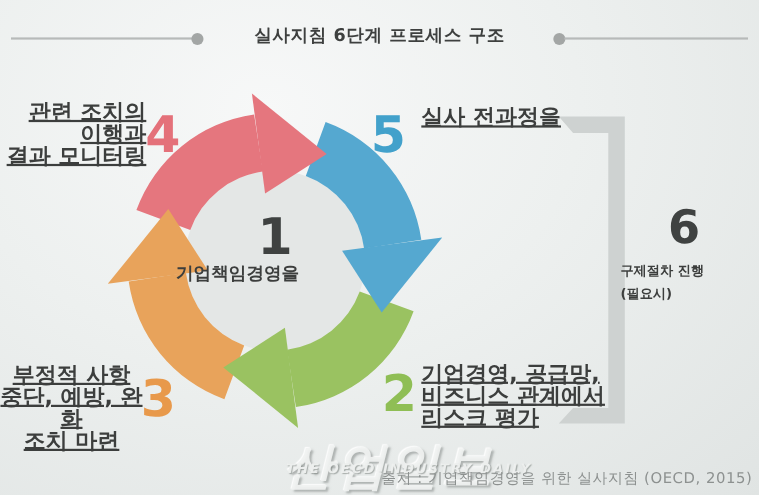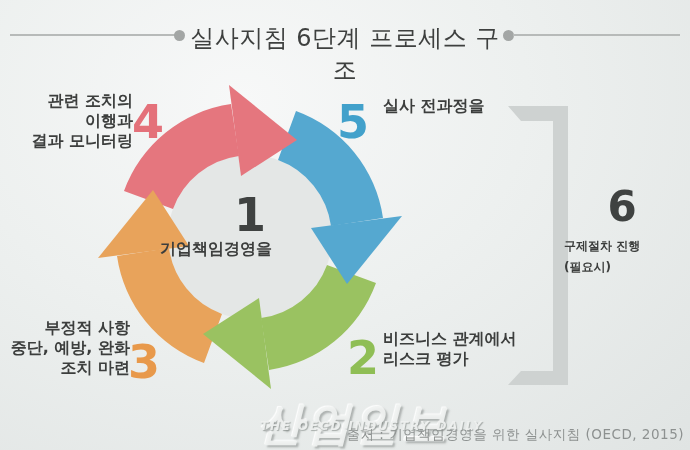--- a/index.html
+++ b/index.html
@@ -11,43 +11,43 @@
   }
   
   .hline { position:absolute; height:2px; background:#b7bab9; top:34px; }
   .hline.left { left:10px; width:166px; }
   .hline.right { left:513px; width:167px; }
   .hdot { position:absolute; width:11px; height:11px; border-radius:50%; background:#a3a6a5; top:30px; }
   .hdot.left { left:174px; }
   .hdot.right { left:503px; }
   .title {
     position:absolute; left:185px; top:22px; width:320px; text-align:center;
-    font-size:24px; font-weight:normal; color:#3e403f; letter-spacing:0.5px;
+    font-size:16px; font-weight:bold; color:#3e403f; letter-spacing:0.5px;
   }
   
   .cycle { position:absolute; left:50px; top:37px; width:400px; height:400px; }
   .center-num {
     position:absolute; left:200px; top:192px; width:100px; text-align:center;
     font-size:46px; font-weight:bold; line-height:1;
   }
   .center-text {
     position:absolute; left:160px; top:238px; width:180px; text-align:left;
     font-size:16px; font-weight:600; line-height:22px; color:#3c3e3d;
   }
   
   .bignum { position:absolute; font-size:46px; font-weight:bold; line-height:1; }
   .num4 { left:132px; top:99px; }
   .num5 { left:337px; top:99px; }
   .num3 { left:128px; top:339px; }
   .num2 { left:347px; top:335px; }
   
-  .step-text { position:absolute; font-size:16px; font-weight:600; line-height:20px; color:#3c3e3d; }
+  .step-text { position:absolute; font-size:20px; font-weight:600; line-height:20px; color:#3c3e3d;text-decoration:underline; }
   .text4 { left:0; top:91px; width:133px; text-align:right; }
   .text5 { left:383px; top:96px; width:160px; text-align:left; }
-  .text3 { left:0; top:318px; width:130px; text-align:right; }
+  .text3 { left:0; top:330px; width:130px; text-align:center; }
   .text2 { left:383px; top:329px; width:170px; text-align:left; }
   
   .bracket { position:absolute; left:500px; top:100px; width:80px; height:290px; }
   .num6 { position:absolute; left:582px; top:186px; width:80px; text-align:center;
           font-size:42px; font-weight:bold; line-height:1; }
   .text6 { position:absolute; left:564px; top:236px; width:128px; text-align:left;
            font-size:12px; font-weight:600; line-height:21px; color:#3c3e3d; }
   
   .wm-logo {
     position:absolute; left:258px; top:394px; font-size:45px; font-weight:bold;
@@ -110,20 +110,21 @@
 
   <div class="step-text text3">
     <div>부정적 사항</div>
     <div>중단, 예방, 완화</div>
     <div>조치 마련</div>
   </div>
   <div class="bignum num3" style="color: rgb(232, 153, 75);">3</div>
 
   <div class="bignum num2" style="color: rgb(143, 190, 85);">2</div>
   <div class="step-text text2">
+    <div>기업경영, 공급망,</div>
     <div>비즈니스 관계에서</div>
     <div>리스크 평가</div>
   </div>
 
   <svg class="bracket" viewBox="500 100 80 290" aria-hidden="true">
     <path d="M508,106 L568,106 L568,385 L508,385 L521,371 L553,371 L553,121 L521,121 Z" fill="#ced2d1"></path>
   </svg>
   <div class="num6" style="color: rgb(63, 66, 65);">6</div>
   <div class="text6">
     <div>구제절차 진행</div>

